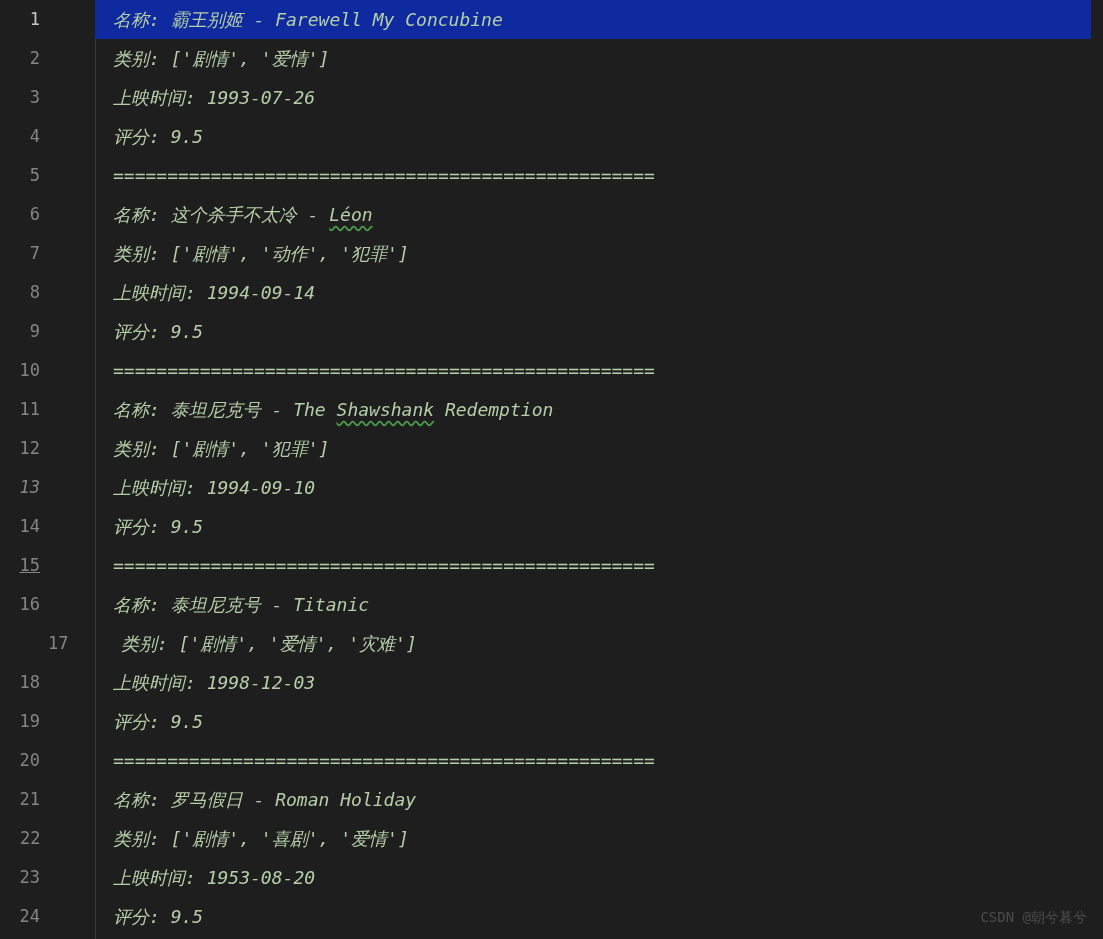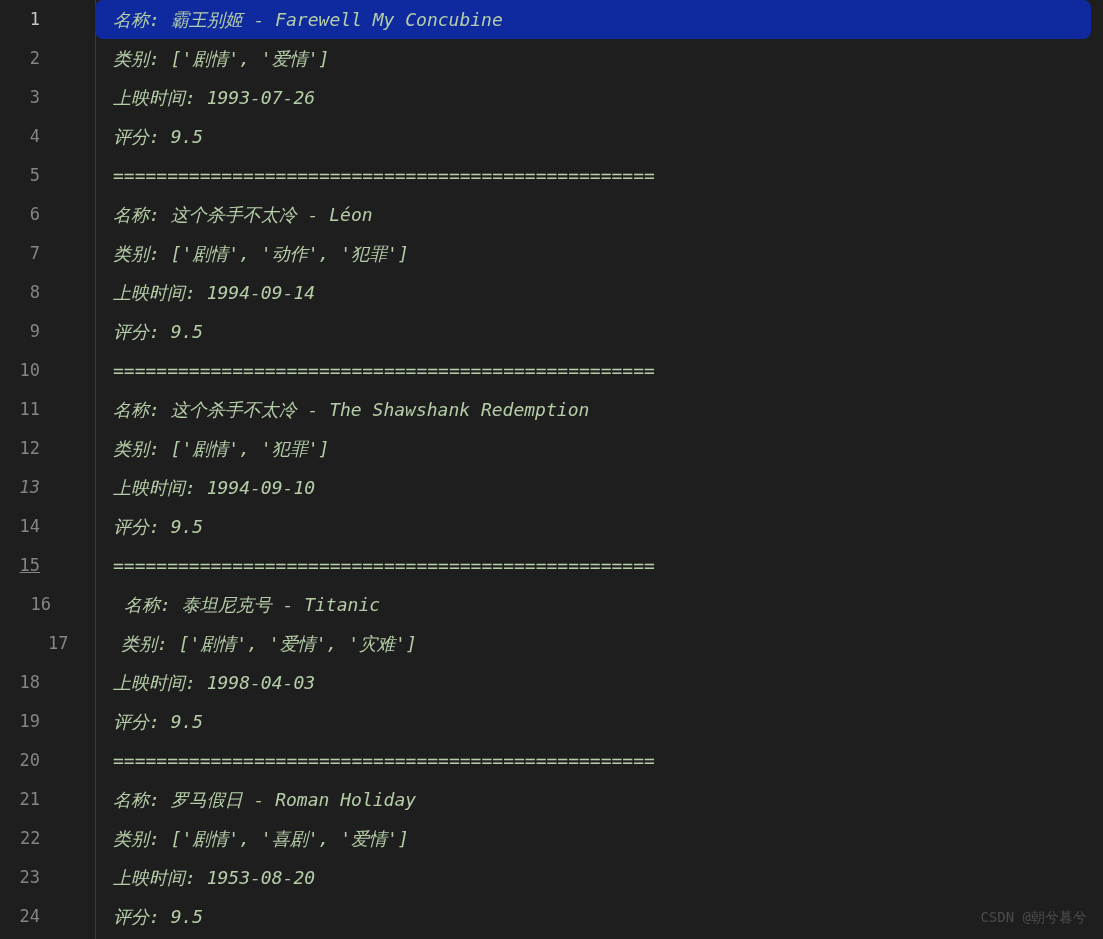--- a/index.html
+++ b/index.html
@@ -37,29 +37,29 @@
     .line {
       height: 39px;
       line-height: 39px;
       padding-left: 18px;
       white-space: pre;
       position: relative;
     }
     .line.highlighted {
       background: #0f2a9e;
       margin-right: 12px;
-      border-radius: 8px;
     }
     .label {
       color: #b5cea8;
     }
     .value {
       color: #b5cea8;
     }
     .underline {
+      text-decoration: underline;
       text-decoration-style: wavy;
       text-decoration-color: #4a9a4a;
       text-underline-offset: 4px;
     }
     .separator {
       color: #b5cea8;
       letter-spacing: 0;
     }
     .watermark {
       position: absolute;
@@ -141,21 +141,21 @@
         <div class="line"><span class="label">评分:</span><span class="value"> 9.5</span></div>
       </div>
       <div class="row">
         <div class="line-number" style="width: 60px;">10</div>
         <div style="width: 35px;"></div>
         <div class="line"><span class="separator">==================================================</span></div>
       </div>
       <div class="row">
         <div class="line-number" style="width: 60px;">11</div>
         <div style="width: 35px;"></div>
-        <div class="line"><span class="label">名称:</span><span class="value"> 这个杀手不太冷 - The </span><span class="value underline">Shawshank</span><span class="value"> Redemption</span></div>
+        <div class="line"><span class="label">名称:</span><span class="value"> 泰坦尼克号 - The </span><span class="value underline">Shawshank</span><span class="value"> Redemption</span></div>
       </div>
       <div class="row">
         <div class="line-number" style="width: 60px;">12</div>
         <div style="width: 35px;"></div>
         <div class="line"><span class="label">类别:</span><span class="value"> ['剧情', '犯罪']</span></div>
       </div>
       <div class="row">
         <div class="line-number" style="width: 60px; font-style: italic;">13</div>
         <div style="width: 35px;"></div>
         <div class="line"><span class="label">上映时间:</span><span class="value"> 1994-09-10</span></div>
@@ -164,33 +164,33 @@
         <div class="line-number" style="width: 60px;">14</div>
         <div style="width: 35px;"></div>
         <div class="line"><span class="label">评分:</span><span class="value"> 9.5</span></div>
       </div>
       <div class="row">
         <div class="line-number" style="width: 60px; text-decoration: underline;">15</div>
         <div style="width: 35px;"></div>
         <div class="line"><span class="separator">==================================================</span></div>
       </div>
       <div class="row">
-        <div class="line-number" style="width: 60px; margin-left: 11px;">16</div>
+        <div class="line-number" style="width: 60px;">16</div>
         <div style="width: 35px;"></div>
         <div class="line"><span class="label">名称:</span><span class="value"> 泰坦尼克号 - Titanic</span></div>
       </div>
       <div class="row">
         <div class="line-number" style="width: 60px; padding-left: 48px;">17</div>
         <div style="width: 35px;"></div>
         <div class="line"><span class="label">类别:</span><span class="value"> ['剧情', '爱情', '灾难']</span></div>
       </div>
       <div class="row">
         <div class="line-number" style="width: 60px;">18</div>
         <div style="width: 35px;"></div>
-        <div class="line"><span class="label">上映时间:</span><span class="value"> 1998-04-03</span></div>
+        <div class="line"><span class="label">上映时间:</span><span class="value"> 1998-12-03</span></div>
       </div>
       <div class="row">
         <div class="line-number" style="width: 60px;">19</div>
         <div style="width: 35px;"></div>
         <div class="line"><span class="label">评分:</span><span class="value"> 9.5</span></div>
       </div>
       <div class="row">
         <div class="line-number" style="width: 60px;">20</div>
         <div style="width: 35px;"></div>
         <div class="line"><span class="separator">==================================================</span></div>

